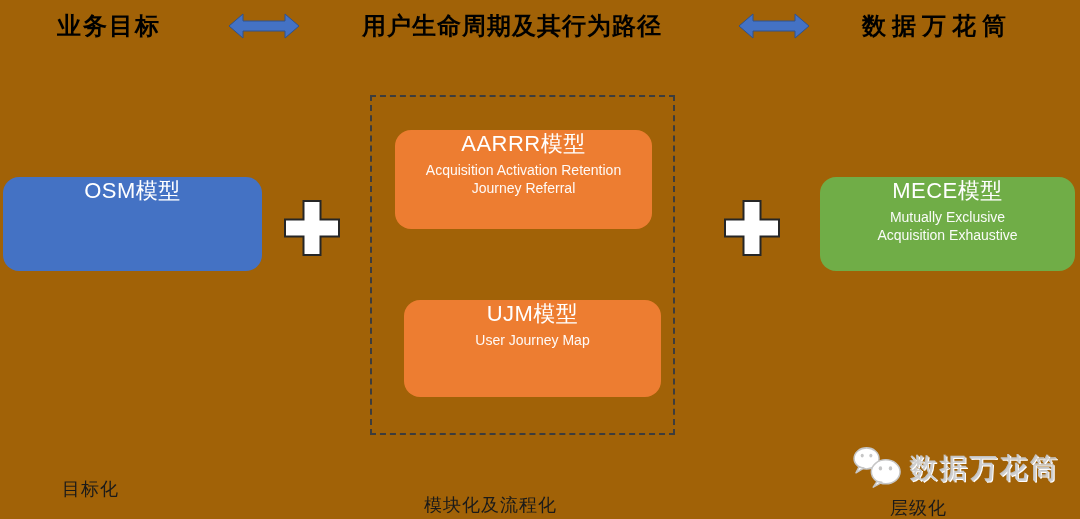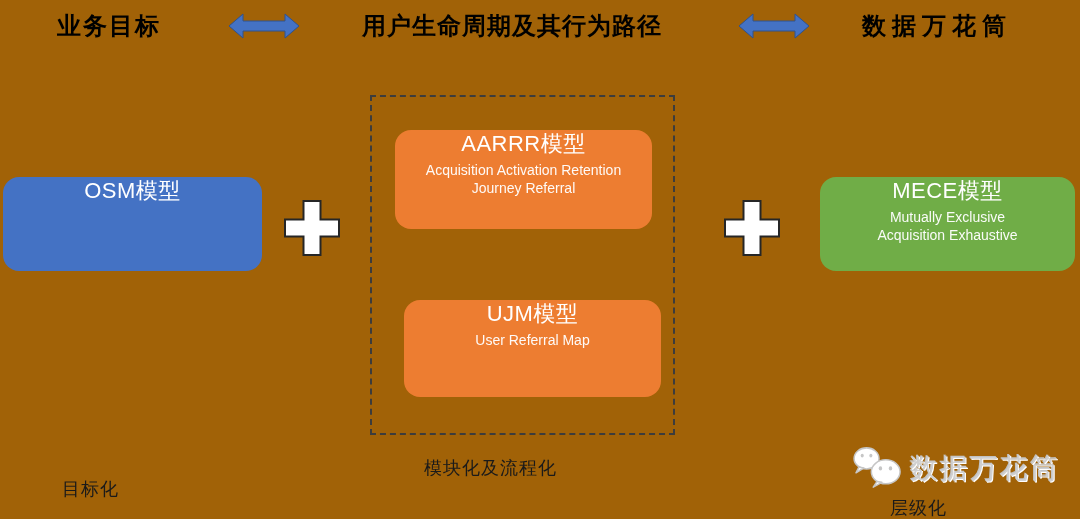--- a/index.html
+++ b/index.html
@@ -76,21 +76,21 @@
   
   .ftr-label {
     position: absolute;
     font-size: 18px;
     font-weight: 400;
     color: #1a1a1a;
     white-space: nowrap;
     letter-spacing: 1px;
   }
   .ftr-left   { left: 62px;  top: 477px; }
-  .ftr-center { left: 424px; top: 456px; }
+  .ftr-center { left: 424px; top: 493px; }
   .ftr-right  { left: 890px; top: 480px; z-index: 2; margin-top: 16px; }
 
   
   .watermark { position: absolute; left: 850px; top: 445px; display: flex; align-items: flex-start; z-index: 1; }
   .wm-icon { width: 58px; height: 46px; }
   .wm-text {
     font-size: 28px;
     font-weight: 400;
     letter-spacing: 2px;
     color: #d0d0d0;
@@ -138,21 +138,21 @@
   <div class="model-box aarrr-box">
     <div class="box-title">AARRR模型</div>
     <div class="box-sub">
       <div>Acquisition Activation Retention</div>
       <div>Journey Referral</div>
     </div>
   </div>
 
   <div class="model-box ujm-box">
     <div class="box-title">UJM模型</div>
-    <div class="box-sub">User Referral Map</div>
+    <div class="box-sub">User Journey Map</div>
   </div>
 
   <div class="plus-icon plus-right">
     <svg width="58" height="58" viewBox="0 0 58 58" xmlns="http://www.w3.org/2000/svg">
       <polygon points="20.5,2 37.5,2 37.5,20.5 56,20.5 56,37.5 37.5,37.5 37.5,56 20.5,56 20.5,37.5 2,37.5 2,20.5 20.5,20.5" fill="#ffffff" stroke="#262626" stroke-width="2"></polygon>
     </svg>
   </div>
 
   <div class="model-box mece-box">
     <div class="box-title">MECE模型</div>

